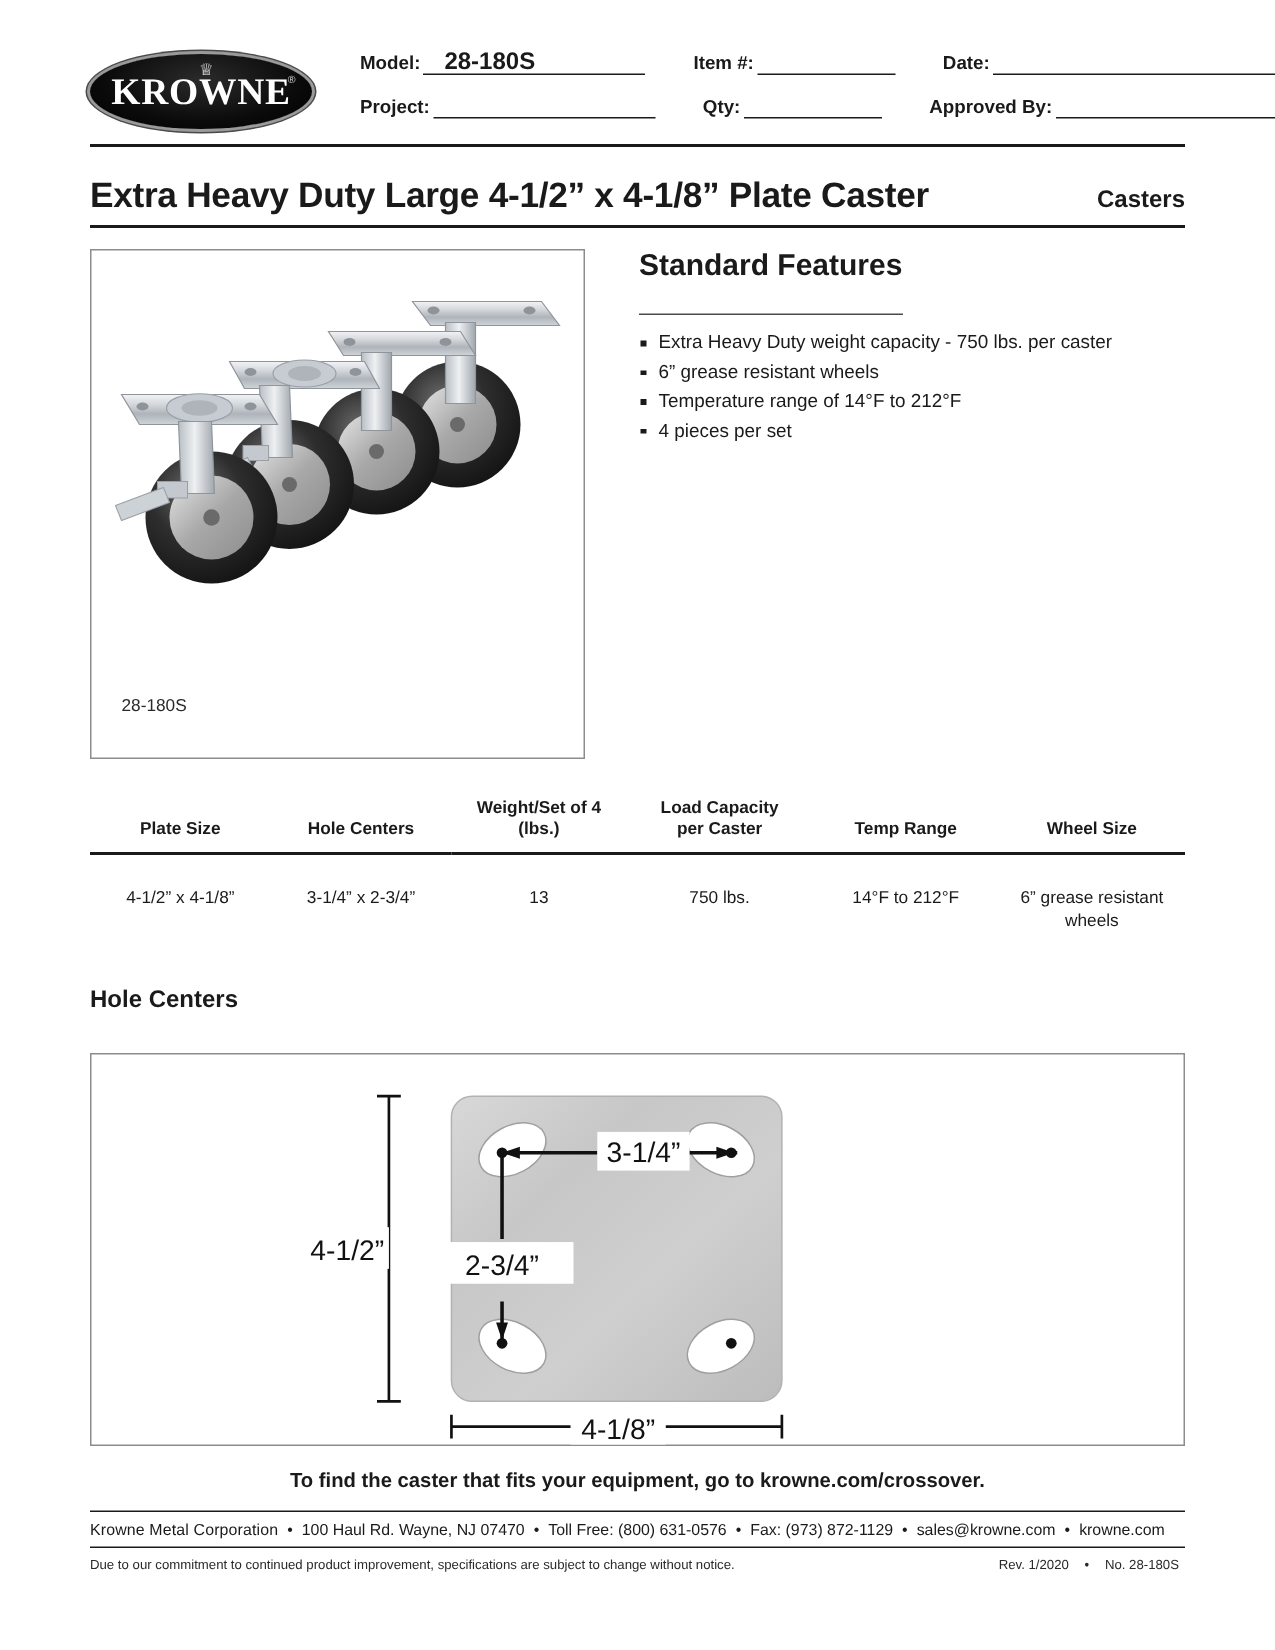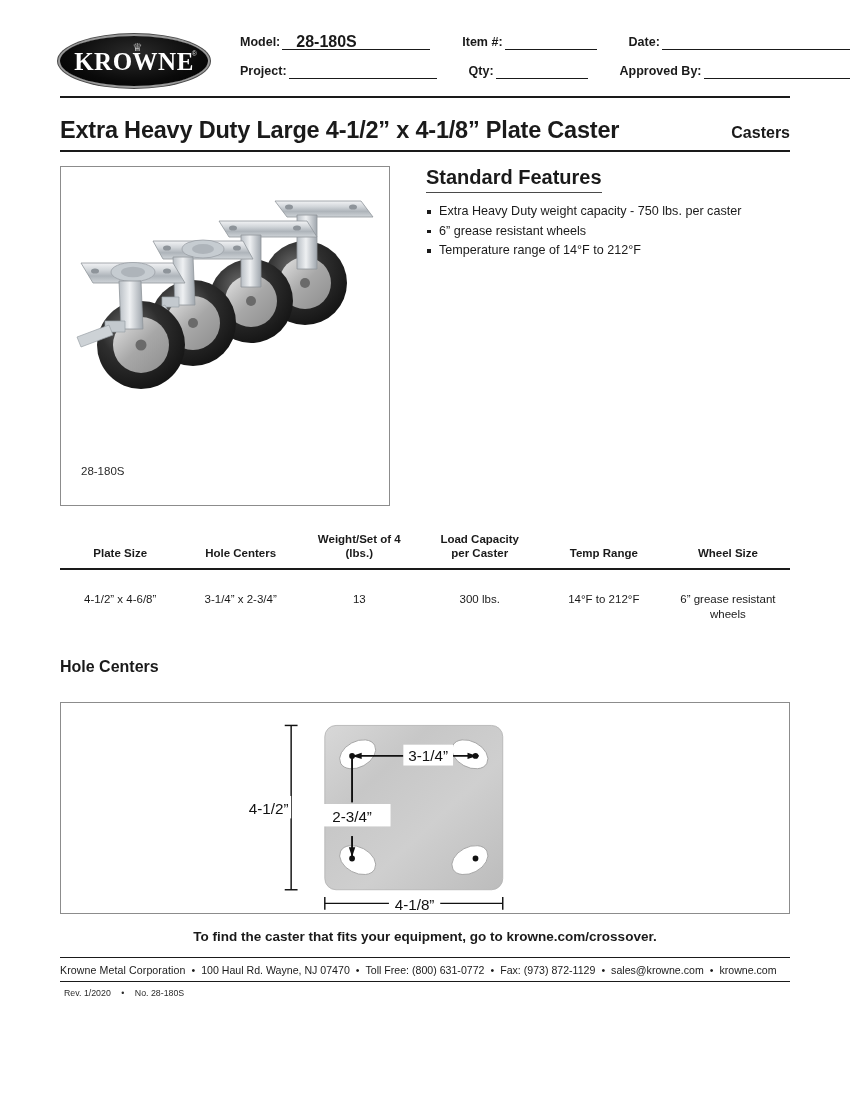--- a/index.html
+++ b/index.html
@@ -40,35 +40,35 @@
   .rule-bot{border-top:2.4px solid #1a1a1a;}
 
   
   .main{display:flex;margin-top:14px;}
   .photo-box{width:330px;flex:0 0 330px;height:340px;border:1.3px solid #8c8c8c;
              position:relative;background:#fff;box-sizing:border-box;}
   .caption{position:absolute;left:20px;bottom:28px;font-size:11.5px;color:#2a2a2a;}
   .casters-svg{position:absolute;left:0;top:6px;width:330px;height:260px;}
 
   .features{flex:1;padding-left:36px;}
-  .feat-title{font-size:20px;font-weight:700;display:inline-block;padding-bottom:3px;
+  .feat-title{font-size:20px;font-weight:700;display:inline-block;padding-bottom:20px;
               border-bottom:1.6px solid #4a4a4a;}
   .feat-list{list-style:none;margin:9px 0 0;padding:0;}
   .feat-list li{font-size:12.6px;line-height:19.5px;padding-left:13px;position:relative;}
   .feat-list li:before{content:"";position:absolute;left:1px;top:8px;width:3.5px;height:3.5px;background:#1a1a1a;}
 
   
   .spec{margin-top:22px;width:100%;border-collapse:collapse;table-layout:fixed;}
   .spec th{font-size:11.5px;font-weight:700;text-align:center;padding:4px 3px 8px;vertical-align:bottom;line-height:14px;}
   .spec tr.head{border-bottom:2.6px solid #1a1a1a;}
   .spec td{font-size:11.5px;text-align:center;padding:22px 4px 10px;vertical-align:top;line-height:15px;}
 
   
   .hc-title{font-size:16px;font-weight:700;margin-top:26px;}
-  .hc-box{margin-top:26px;border:1.4px solid #8c8c8c;height:212px;position:relative;box-sizing:border-box;}
+  .hc-box{margin-top:26px;border:1.4px solid #8c8c8c;height:262px;position:relative;box-sizing:border-box;}
   .hc-svg{position:absolute;left:0;top:0;width:100%;height:100%;}
 
   
   .cta{text-align:center;font-size:13.5px;font-weight:700;margin-top:15px;}
   .foot-rule{border-top:1.4px solid #1a1a1a;margin-top:13px;}
   .foot-line{display:flex;align-items:baseline;font-size:10.6px;padding:6px 0 5px;white-space:nowrap;}
   .foot-line .corp{font-weight:400;letter-spacing:.1px;}
   .foot-line .sep{padding:0 6px;}
   .foot-rule2{border-top:1px solid #1a1a1a;}
   .foot-bottom{display:flex;justify-content:space-between;align-items:baseline;font-size:8.8px;padding-top:6px;color:#2a2a2a;}
@@ -222,20 +222,21 @@
       </svg>
       <div class="caption">28-180S</div>
     </div>
 
     <div class="features">
       <div class="feat-title">Standard Features</div>
       <ul class="feat-list">
         <li>Extra Heavy Duty weight capacity - 750 lbs. per caster</li>
         <li>6” grease resistant wheels</li>
         <li>Temperature range of 14°F to 212°F</li>
+        <li>4 pieces per set</li>
       </ul>
     </div>
   </div>
 
   <table class="spec">
     <colgroup>
       <col style="width:16.5%">
         <col style="width:16.5%">
         <col style="width:16%">
       <col style="width:17%">
@@ -259,24 +260,24 @@
           <span>per Caster</span>
         </th>
         <th>
           <span>Temp Range</span>
         </th>
         <th>
           <span>Wheel Size</span>
         </th>
       </tr>
       <tr>
-        <td>4-1/2” x 4-6/8”</td>
+        <td>4-1/2” x 4-1/8”</td>
         <td>3-1/4” x 2-3/4”</td>
         <td>13</td>
-        <td>300 lbs.</td>
+        <td>750 lbs.</td>
         <td>14°F to 212°F</td>
         <td>6” grease resistant wheels</td>
       </tr>
     </tbody>
   </table>
 
   <div class="hc-title">Hole Centers</div>
 
   <div class="hc-box">
     <svg class="hc-svg" viewBox="0 0 726 262" preserveAspectRatio="xMidYMid meet">
@@ -341,29 +342,30 @@
   </div>
 
   <div class="cta">To find the caster that fits your equipment, go to krowne.com/crossover.</div>
 
   <div class="foot-rule"></div>
   <div class="foot-line">
     <span class="corp">Krowne Metal Corporation</span>
     <span class="sep">•</span>
     <span>100 Haul Rd. Wayne, NJ 07470</span>
     <span class="sep">•</span>
-    <span>Toll Free: (800) 631-0772</span>
+    <span>Toll Free: (800) 631-0576</span>
     <span class="sep">•</span>
     <span>Fax: (973) 872-1129</span>
     <span class="sep">•</span>
     <span>sales@krowne.com</span>
     <span class="sep">•</span>
     <span>krowne.com</span>
   </div>
   <div class="foot-rule2"></div>
   <div class="foot-bottom">
+    <span>Due to our commitment to continued product improvement, specifications are subject to change without notice.</span>
     <span class="rev">
       <span>Rev. 1/2020</span>
       <span>•</span>
       <span>No. 28-180S</span>
     </span>
   </div>
 </div>
 
 </body></html>

